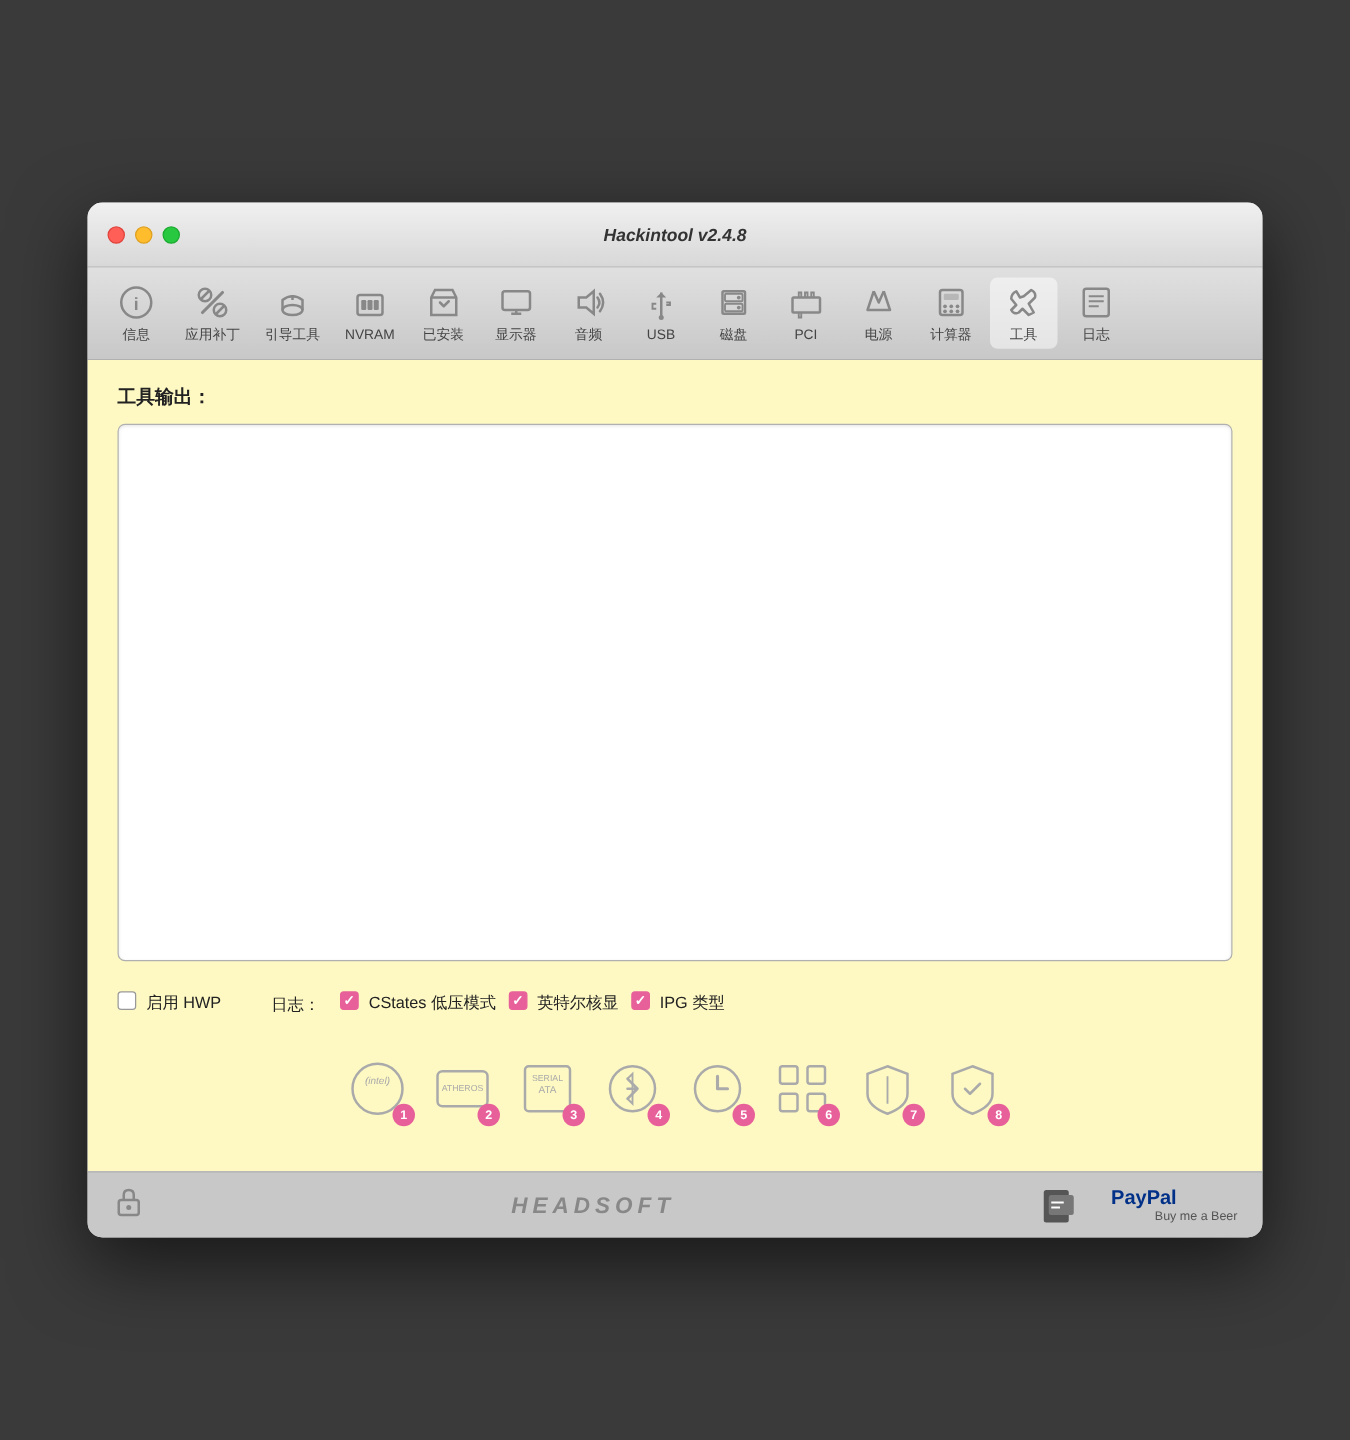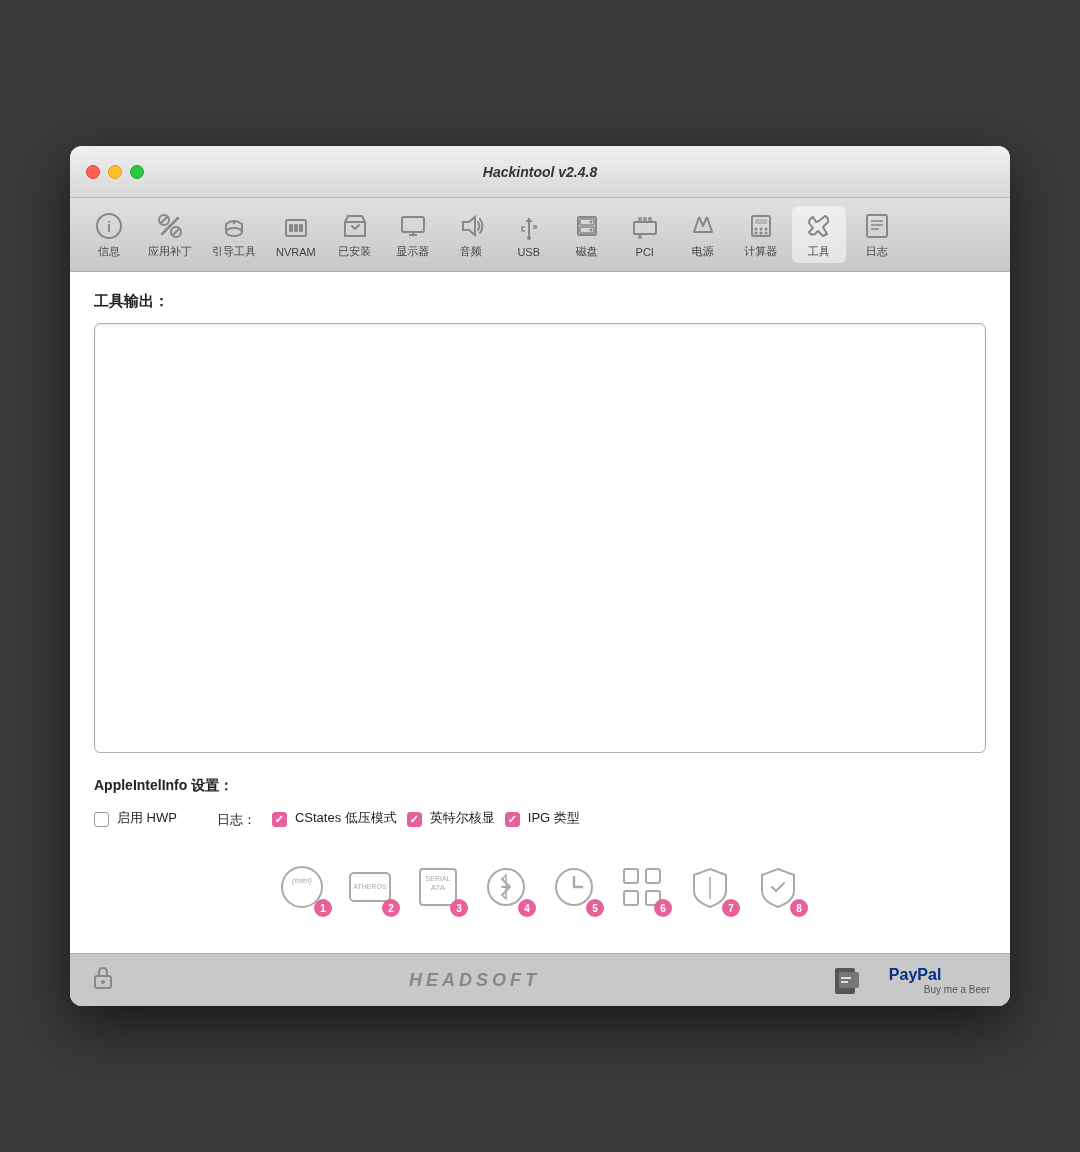--- a/index.html
+++ b/index.html
@@ -79,21 +79,21 @@
       font-size: 22px;
       color: #666;
     }
     .toolbar-label {
       font-size: 11px;
       color: #444;
       margin-top: 2px;
     }
     
     .main-content {
-      background: #ffffff;
+      background: #fef9c3;
       padding: 20px 24px;
     }
     .section-title {
       font-size: 15px;
       font-weight: 700;
       color: #222;
       margin-bottom: 12px;
     }
     .output-box {
       background: #ffffff;
@@ -113,21 +113,21 @@
       color: #222;
       margin-bottom: 14px;
     }
     .settings-row {
       display: flex;
       align-items: flex-start;
       gap: 40px;
     }
     .checkbox-item {
       display: flex;
-      align-items: flex-end;
+      align-items: flex-start;
       gap: 8px;
       font-size: 13px;
       color: #222;
     }
     .log-label {
       font-size: 13px;
       color: #222;
       font-weight: 500;
       margin-right: 8px;
       padding-top: 2px;
@@ -421,21 +421,20 @@
       <span class="toolbar-label">日志</span>
     </div>
   </div>
 
   <div class="main-content">
 
     <div class="section-title">工具输出：</div>
     <div class="output-box"></div>
 
     <div class="settings-section">
-      <div class="settings-title">AppleIntelInfo 设置：</div>
       <div class="settings-row">
 
         <div class="checkbox-item">
           <div class="plain-check"></div>
           <span>启用 HWP</span>
         </div>
 
         <div style="display:flex; align-items:flex-start; gap:8px;">
           <span class="log-label">日志：</span>
           <div class="log-group">

